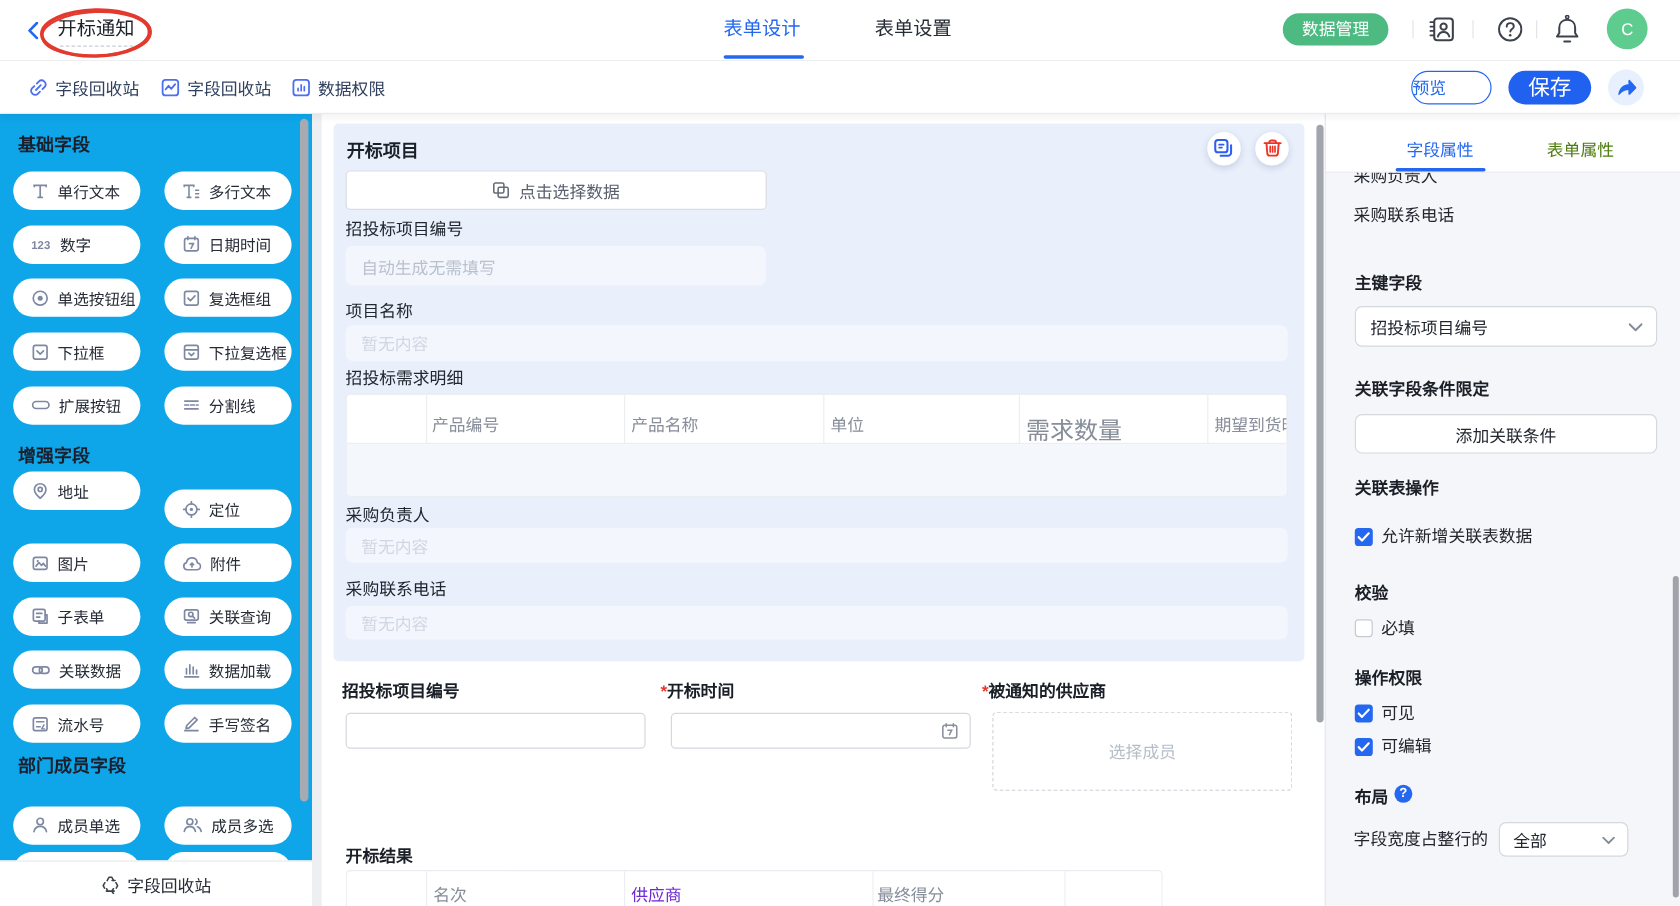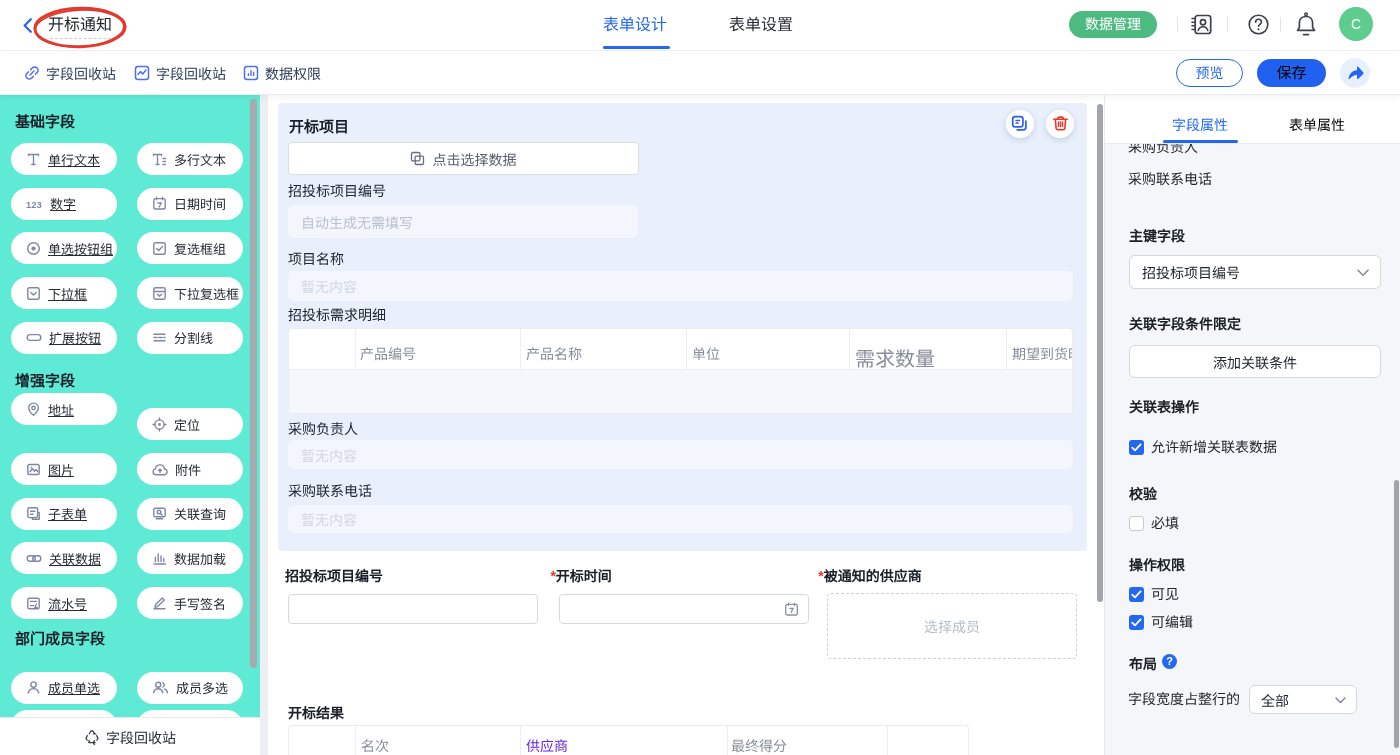--- a/index.html
+++ b/index.html
@@ -16,46 +16,46 @@
 .toptab{position:absolute;top:16px;font-size:16px;line-height:18px;}
 #tab-design{left:603px;color:#2468f2;}
 #tab-setting{left:729px;color:#272c35;}
 #tab-underline{position:absolute;left:603px;top:46px;width:67px;height:3px;background:#2468f2;border-radius:2px;}
 #btn-data{position:absolute;left:1069px;top:11px;width:88px;height:27px;background:#4cba81;border-radius:14px;color:#fff;font-size:14px;text-align:center;line-height:27px;}
 .topdiv{position:absolute;top:17px;width:1px;height:15px;background:#e2e4e9;}
 #avatar{position:absolute;left:1339px;top:7px;width:34px;height:34px;border-radius:50%;background:#5ecb8f;color:#fff;font-size:14px;text-align:center;line-height:34px;}
 
 #toolbar{position:absolute;left:0;top:51px;width:1400px;height:44px;background:#fff;border-bottom:1px solid #e9ebee;box-shadow:0 3px 5px rgba(30,40,60,0.05);z-index:5;}
 .tool-link{position:absolute;top:11px;height:22px;display:flex;align-items:center;gap:6px;font-size:14px;color:#30405e;}
-#btn-preview{position:absolute;left:1176px;top:8px;width:67px;height:28px;border:1px solid #2468f2;border-radius:14px;color:#2468f2;font-size:14px;text-align:center;line-height:26px;background:#fff;}
-#btn-save{position:absolute;left:1257px;top:8px;width:69px;height:28px;border-radius:14px;background:#2062ef;color:#000000;font-size:15px;text-align:center;line-height:28px;}
+#btn-preview{position:absolute;left:1176px;top:8px;width:67px;height:28px;border:1px solid #2468f2;border-radius:14px;color:#2468f2;font-size:14px;text-align:left;line-height:26px;background:#fff;}
+#btn-save{position:absolute;left:1257px;top:8px;width:69px;height:28px;border-radius:14px;background:#2062ef;color:#ffffff;font-size:18px;text-align:center;line-height:28px;}
 #btn-share{position:absolute;left:1340px;top:7px;width:30px;height:30px;border-radius:50%;background:#e9f0fd;display:flex;align-items:center;justify-content:center;}
 
-#sidebar{position:absolute;left:0;top:95px;width:260px;height:660px;background:#5eead4;overflow:hidden;}
+#sidebar{position:absolute;left:0;top:95px;width:260px;height:660px;background:#0ea5e9;overflow:hidden;}
 .sb-head{position:absolute;left:15px;font-size:15px;font-weight:bold;color:#1a1f2b;line-height:15px;}
 .fbtn{position:absolute;width:106px;height:32px;background:#fff;border-radius:16px;display:flex;align-items:center;padding-left:15px;gap:7px;font-size:13px;color:#262b36;white-space:nowrap;}
 .fbtn svg{flex:0 0 auto;}
-.c1{left:11px;text-decoration:underline;} .c2{left:137px;}
+.c1{left:11px;} .c2{left:137px;}
 #sb-scroll{position:absolute;left:250px;top:4px;width:7px;height:569px;background:#a7aab0;border-radius:4px;}
 #sb-footer{position:absolute;left:0;top:622px;width:260px;height:38px;background:#fff;border-top:1px solid #e9eaee;display:flex;align-items:center;justify-content:center;gap:6px;font-size:14px;color:#262b36;}
 
 #canvas{position:absolute;left:260px;top:95px;width:844px;height:660px;background:#edeff2;}
 #paper{position:absolute;left:8px;top:0;width:836px;height:660px;background:#fff;}
 #cv-scroll{position:absolute;left:837px;top:9px;width:6px;height:498px;background:#a2a5ab;border-radius:3px;}
 #card{position:absolute;left:9.7px;top:8px;width:809.8px;height:448px;background:#e9f0fc;border-radius:4px;}
 .lb{position:absolute;font-size:14px;color:#22262e;line-height:15px;}
 .lb-b{position:absolute;font-size:14px;font-weight:bold;color:#1b2028;line-height:15px;}
 .cinput{position:absolute;background:#f3f7fd;border-radius:6px;font-size:14px;color:#d0d6e2;padding-left:13px;display:flex;align-items:center;}
 #selbtn{position:absolute;left:10.3px;top:39px;width:351px;height:33px;background:#fff;border:1px solid #dadde3;border-radius:4px;display:flex;align-items:center;justify-content:center;gap:7px;font-size:14px;color:#5a606c;}
 .iconcirc{position:absolute;top:6.6px;width:28px;height:28px;border-radius:50%;background:#fff;box-shadow:0 2px 6px rgba(31,54,88,.18);display:flex;align-items:center;justify-content:center;}
 
 #rpanel{position:absolute;left:1104px;top:95px;width:296px;height:660px;background:#f5f6f9;border-left:1px solid #e7e9ed;}
 #rp-head{position:absolute;left:0;top:0;width:295px;height:49px;background:#fff;border-bottom:1px solid #e8eaee;}
 #rp-tab1{position:absolute;left:67px;top:23px;font-size:14px;color:#2468f2;line-height:14px;}
-#rp-tab2{position:absolute;left:184px;top:23px;font-size:14px;color:#000000;line-height:14px;}
+#rp-tab2{position:absolute;left:184px;top:23px;font-size:14px;color:#4d7c0f;line-height:14px;}
 #rp-underline{position:absolute;left:58px;top:45px;width:75px;height:3px;background:#2468f2;border-radius:2px;}
 #rp-body{position:absolute;left:0;top:49px;width:295px;height:611px;overflow:hidden;}
 .rp-lb{position:absolute;left:23px;font-size:14px;color:#22262e;line-height:15px;}
 .rp-bold{position:absolute;left:24px;font-size:14px;font-weight:bold;color:#1b2028;line-height:15px;}
 .rp-select{position:absolute;background:#fff;border:1px solid #d5d8de;border-radius:6px;display:flex;align-items:center;font-size:14px;color:#22262e;}
 .cbrow{position:absolute;left:24px;display:flex;align-items:center;gap:7px;font-size:14px;color:#22262e;line-height:15px;}
 .cb{width:15px;height:15px;border-radius:3px;flex:0 0 auto;}
 .cb-on{background:#2468f2;display:flex;align-items:center;justify-content:center;}
 .cb-off{background:#fff;border:1px solid #c7cad1;}
 #rp-scroll{position:absolute;left:289px;top:385px;width:5px;height:268px;background:#a0a3a9;border-radius:3px;}

